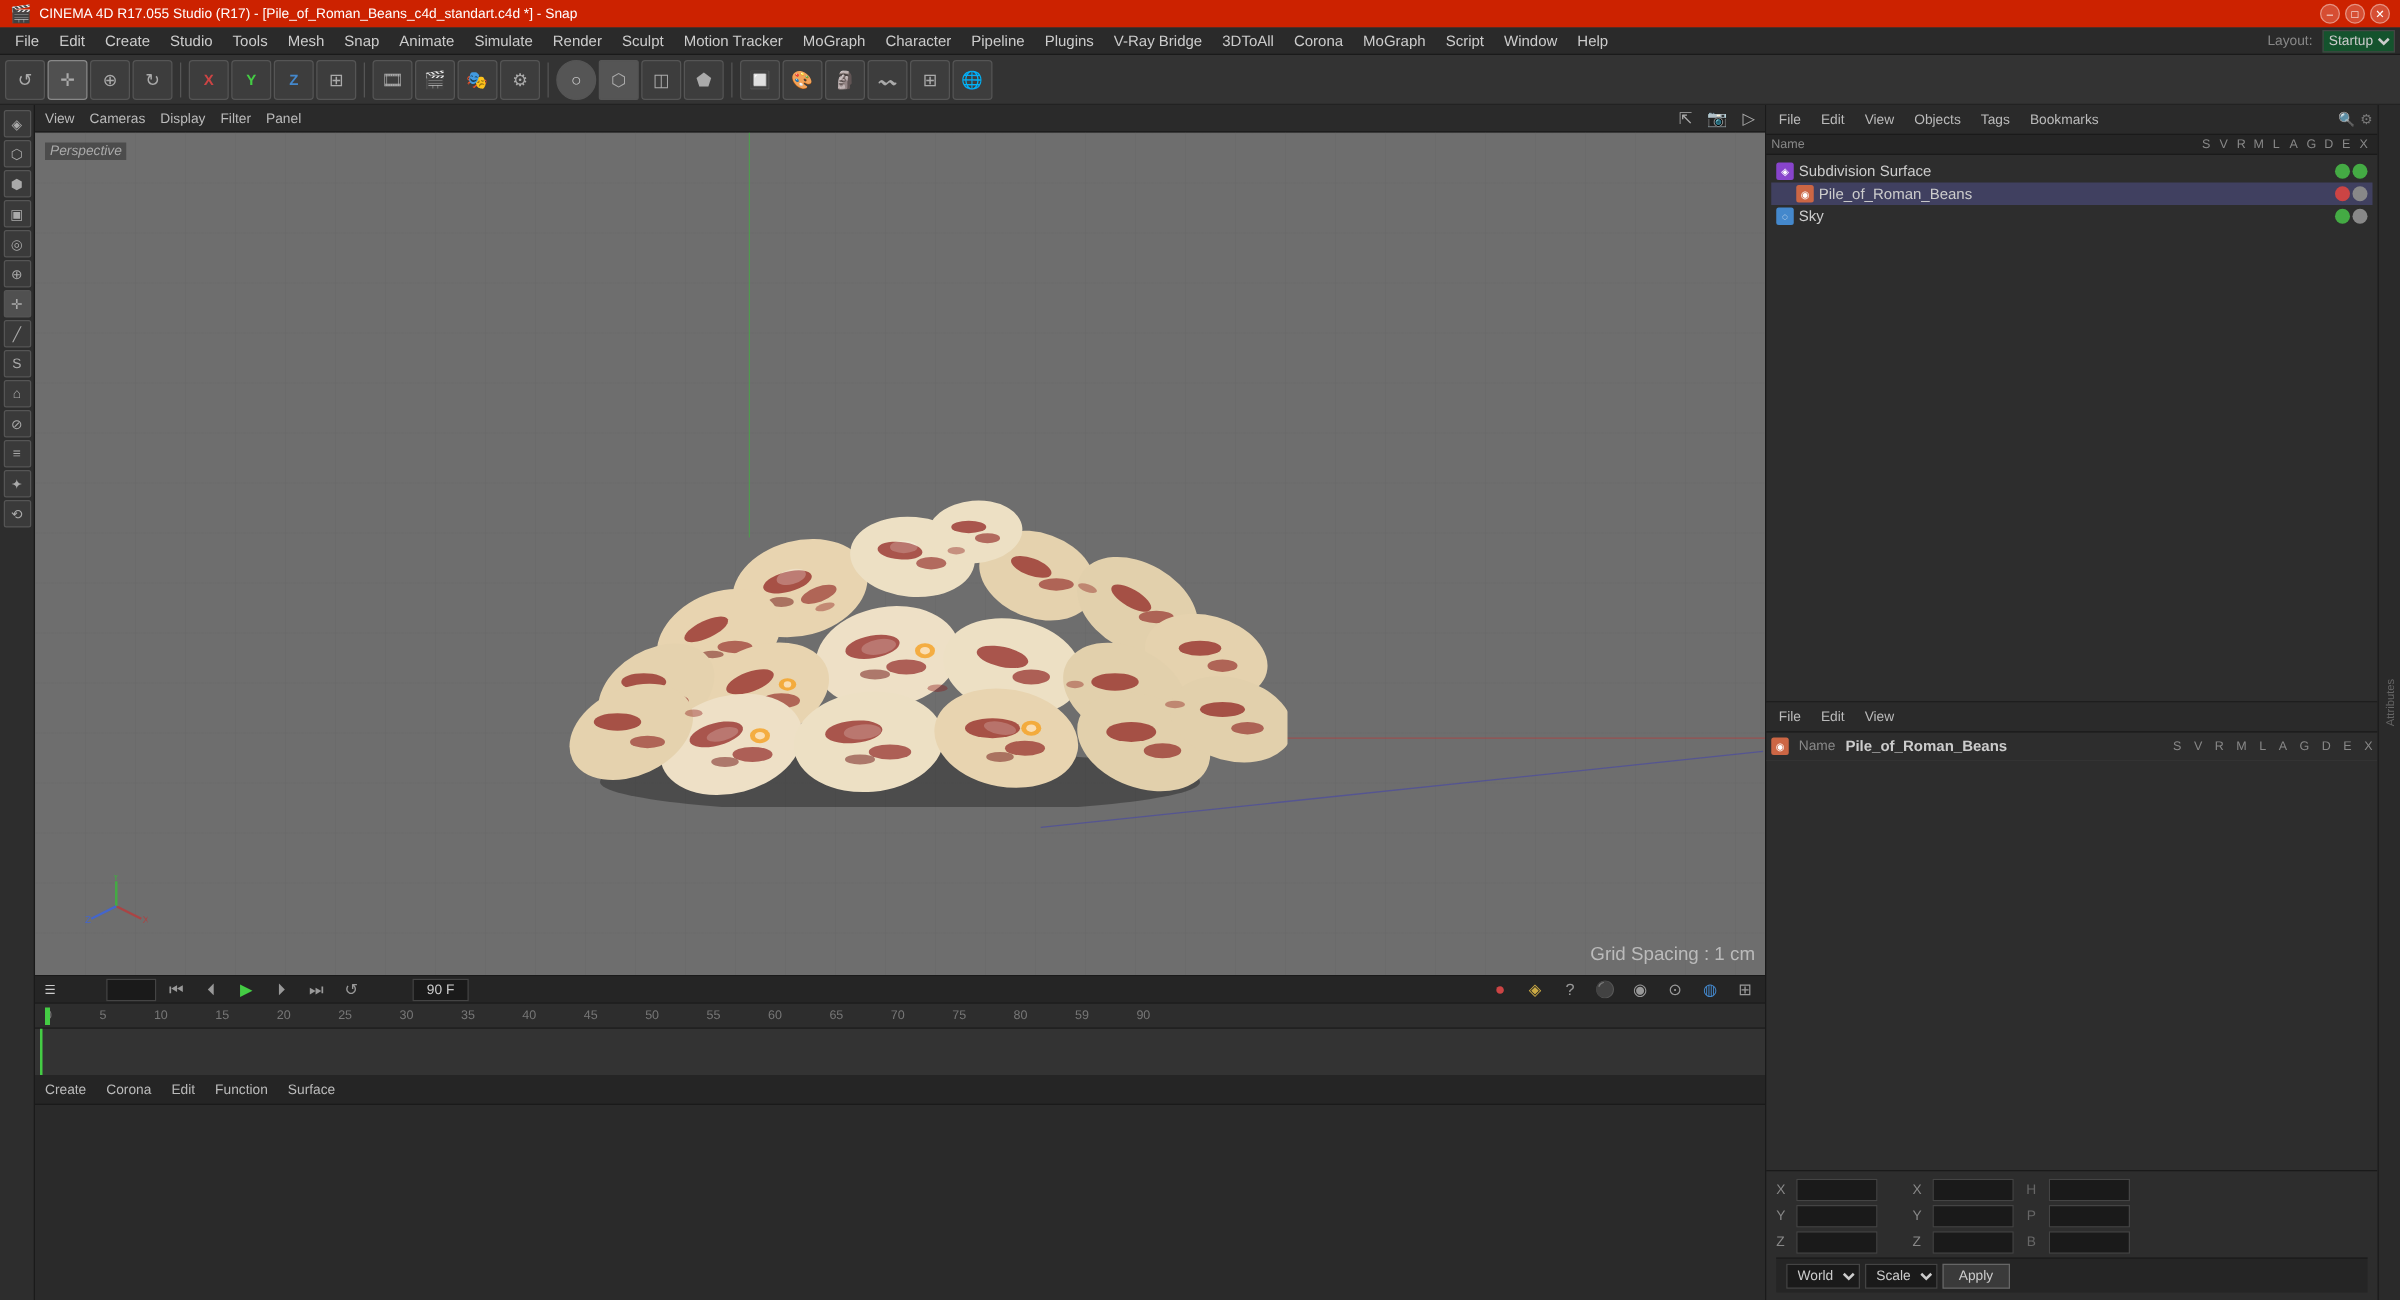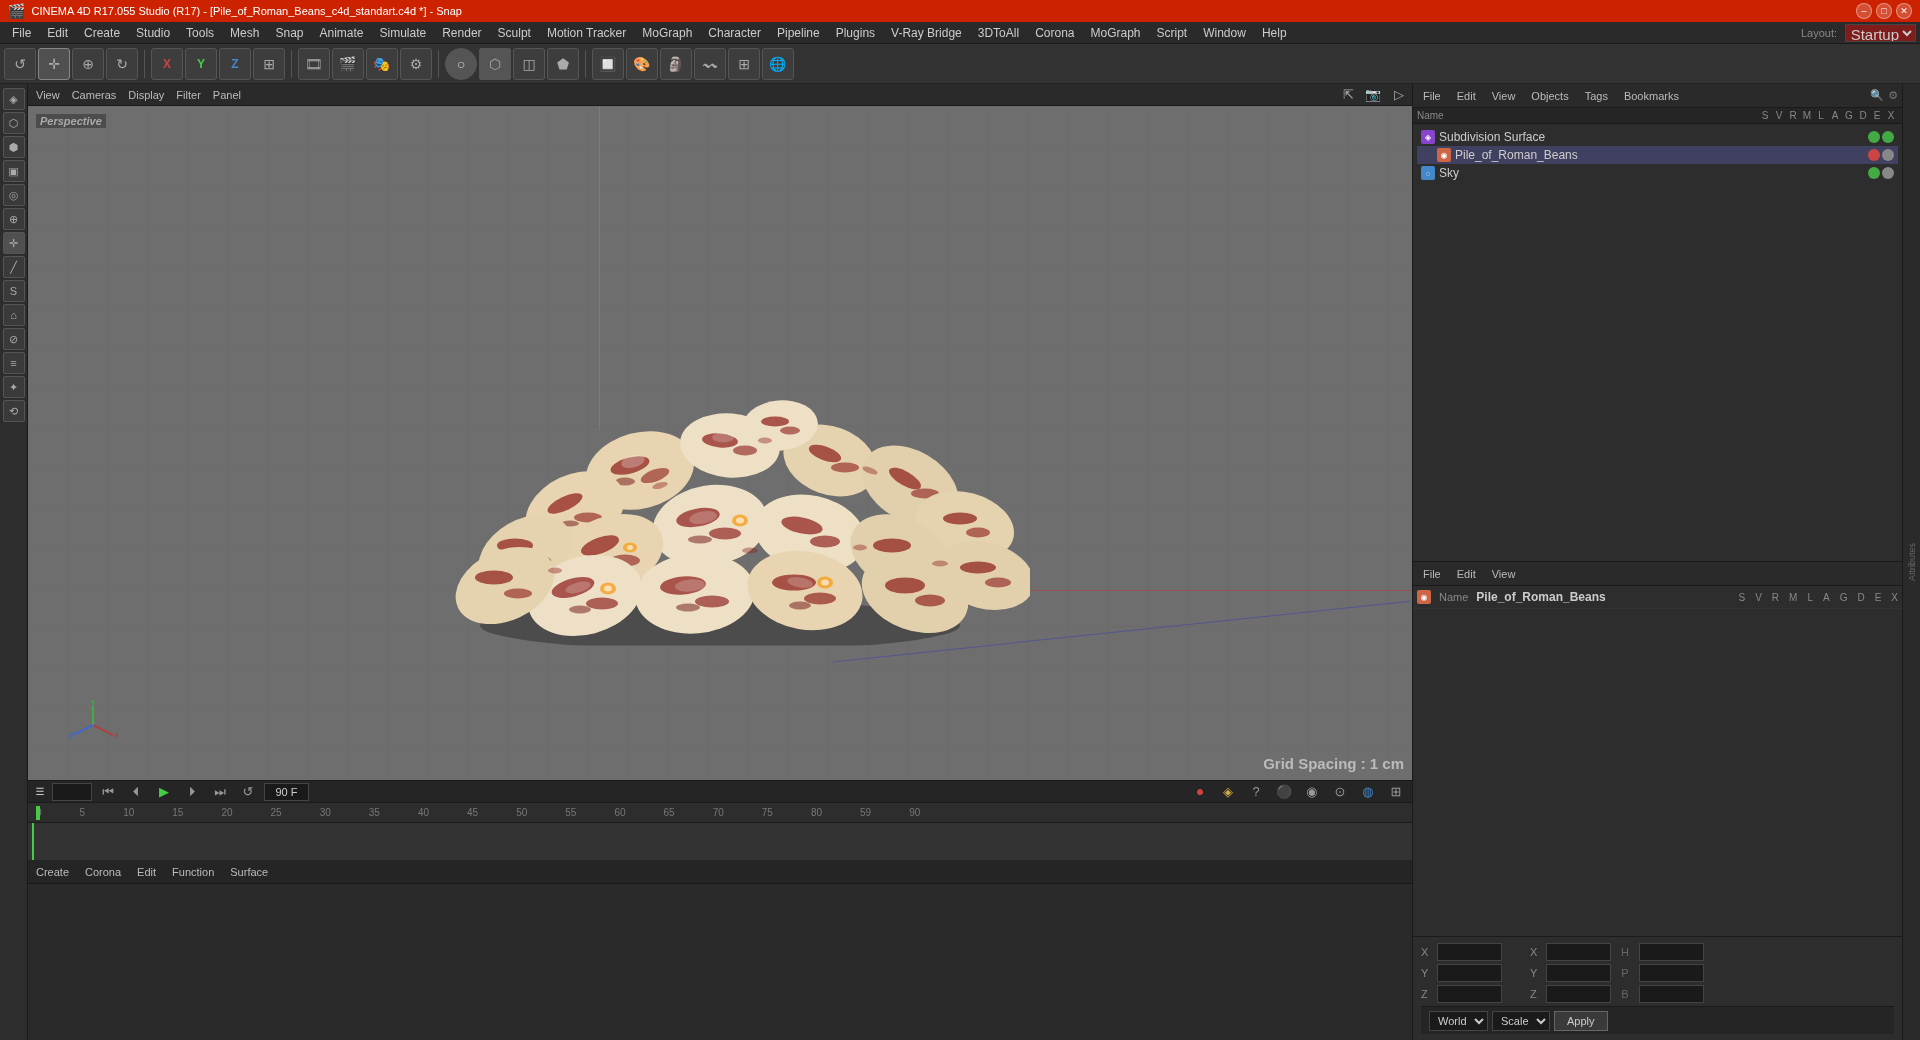--- a/index.html
+++ b/index.html
@@ -100,32 +100,32 @@
     .coord-bottom-select { height: 20px; background: #1a1a1a; border: 1px solid #444; color: #ccc; font-size: 11px; padding: 0 4px; }
     .apply-btn { height: 20px; padding: 0 12px; background: #3a3a3a; border: 1px solid #666; color: #ccc; font-size: 11px; cursor: pointer; }
 
     
     #timeline-area { height: 80px; background: #2a2a2a; display: flex; flex-direction: column; border-top: 1px solid #1a1a1a; }
     #timeline-toolbar { height: 22px; background: #252525; display: flex; align-items: center; padding: 0 4px; gap: 4px; border-bottom: 1px solid #1a1a1a; }
     #timeline-ruler { height: 20px; background: #2d2d2d; display: flex; align-items: center; padding: 0 4px; overflow: hidden; border-bottom: 1px solid #1a1a1a; }
     .ruler-mark { font-size: 10px; color: #777; margin-right: 38px; }
     #timeline-track { flex: 1; background: #333; position: relative; }
     #playhead { position: absolute; left: 4px; top: 0; bottom: 0; width: 2px; background: #44cc44; }
-    .frame-input { width: 45px; height: 18px; background: #1a1a1a; border: 1px solid #444; color: #ccc; font-size: 11px; padding: 0 4px; text-align: center; }
+    .frame-input { width: 45px; height: 18px; background: #1a1a1a; border: 1px solid #444; color: #ccc; font-size: 11px; padding: 0 4px; text-align: center; margin-left: 33px; }
 
     
     #layout-strip { width: 18px; background: #2a2a2a; writing-mode: vertical-rl; display: flex; align-items: center; justify-content: center; font-size: 10px; color: #777; border-left: 1px solid #1a1a1a; }
 
     
     .vp-corner-icon { font-size: 13px; color: #aaa; cursor: pointer; }
 
     
     #axes-overlay { position: absolute; bottom: 30px; left: 40px; width: 50px; height: 50px; }
 
-    #viewport-wrapper { position: relative; flex: 1; overflow: hidden; font-weight: bold; }
+    #viewport-wrapper { position: relative; flex: 1; overflow: hidden; }
 
     
     #bottom-split { display: flex; width: 100%; }
     #bottom-left { flex: 1; display: flex; flex-direction: column; }
 
     
     #obj-header-row { display: flex; align-items: center; padding: 2px 4px; background: #252525; border-bottom: 1px solid #1a1a1a; }
 
     
     .pb-icon { width: 24px; height: 24px; display: flex; align-items: center; justify-content: center; font-size: 13px; color: #999; cursor: pointer; }
@@ -171,21 +171,21 @@
   <span class="menu-item">Plugins</span>
   <span class="menu-item">V-Ray Bridge</span>
   <span class="menu-item">3DToAll</span>
   <span class="menu-item">Corona</span>
   <span class="menu-item">MoGraph</span>
   <span class="menu-item">Script</span>
   <span class="menu-item">Window</span>
   <span class="menu-item">Help</span>
   <div style="flex:1;"></div>
   <span style="font-size:11px;color:#888;margin-right:8px;">Layout:</span>
-  <select style="background:#7f1d1d;border:1px solid #444;color:#ccc;font-size:15px;height:18px;text-align:right;">
+  <select style="background:#14532d;border:1px solid #444;color:#ccc;font-size:11px;height:18px;">
     <option>Startup</option>
   </select>
 </div>
 
 <div id="toolbar">
 
   <div class="tool-btn" title="Undo">↺</div>
   <div class="tool-btn active" title="Move">✛</div>
   <div class="tool-btn" title="Scale">⊕</div>
   <div class="tool-btn" title="Rotate">↻</div>

